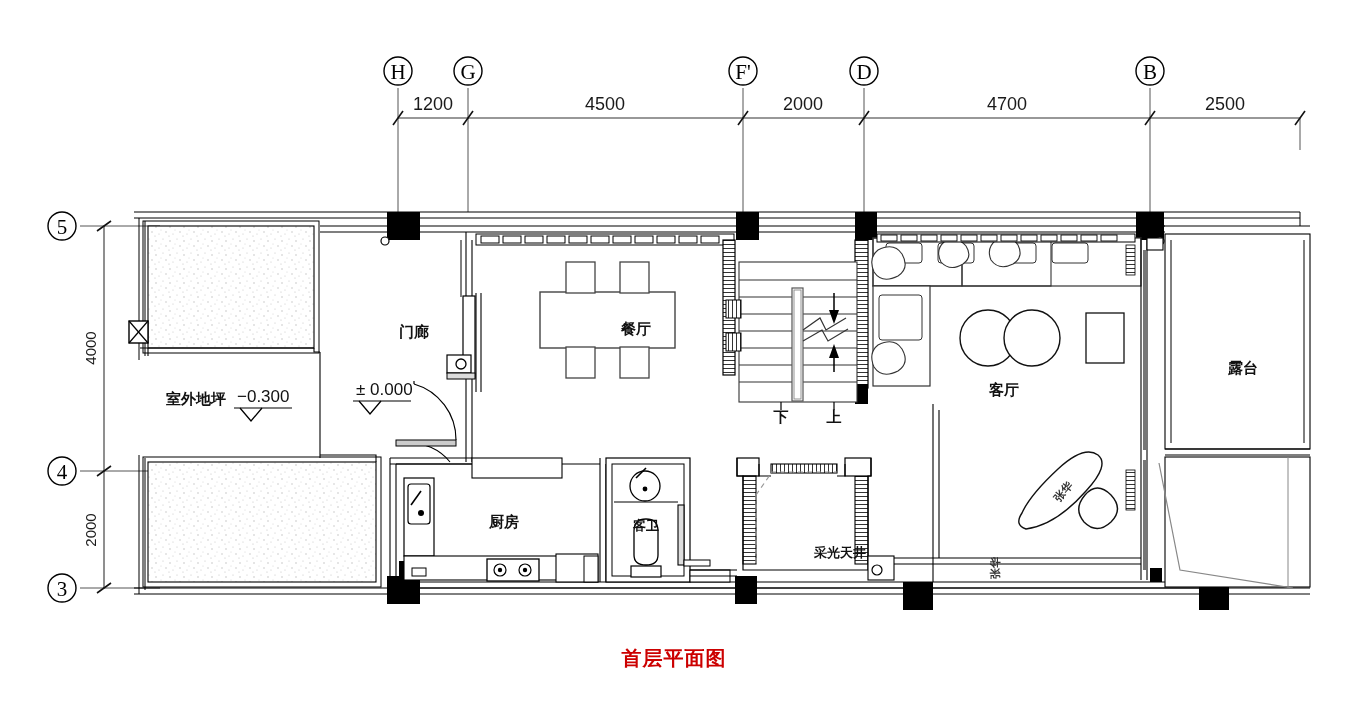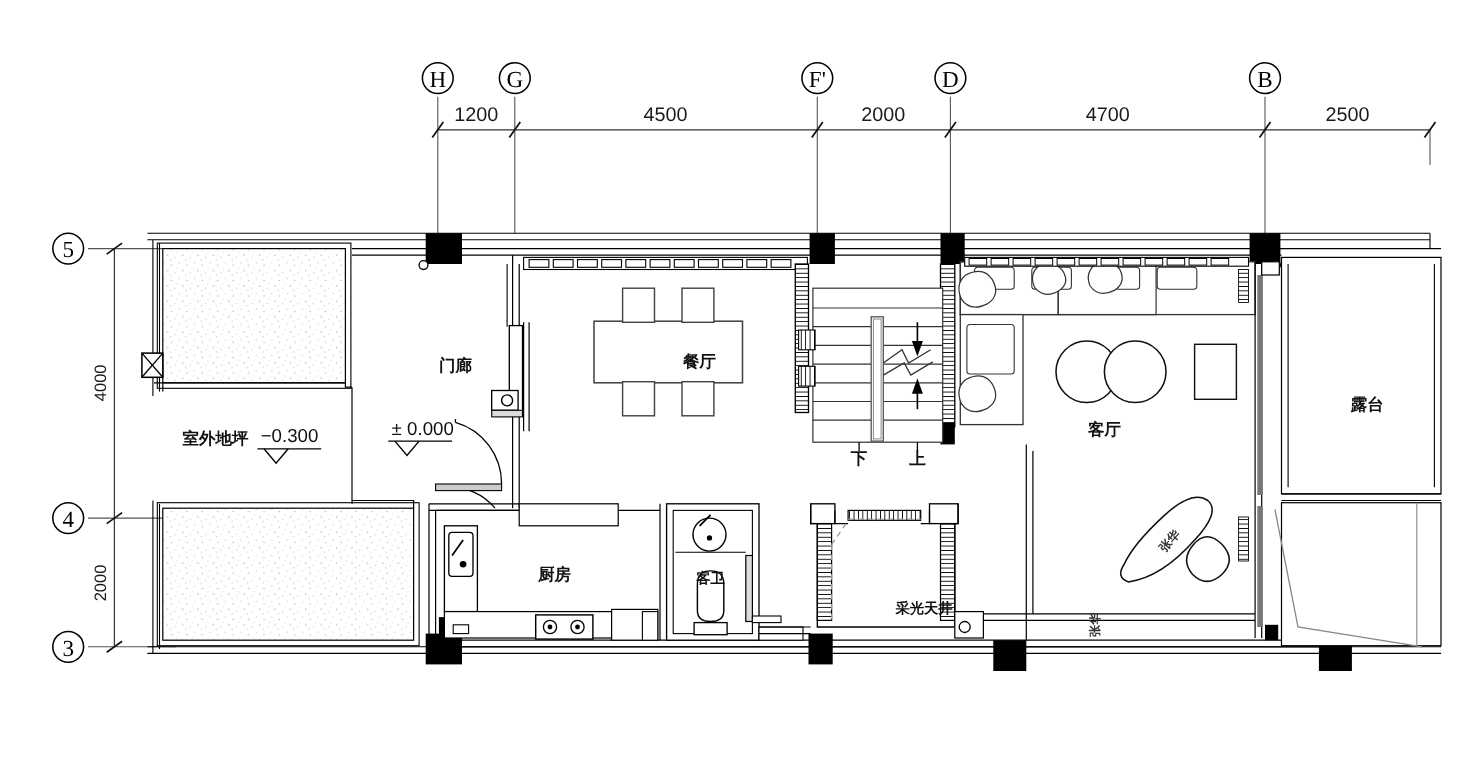--- a/index.html
+++ b/index.html
@@ -523,14 +523,17 @@
     <text class="roomtxt" x="504" y="527" text-anchor="middle">厨房</text>
     <text class="roomtxt-sm" x="646" y="530" text-anchor="middle">客卫</text>
     <text class="roomtxt-sm" x="840" y="557" text-anchor="middle">采光天井</text>
     <text class="roomtxt" x="1243" y="373" text-anchor="middle">露台</text>
 
     <text class="wm" x="1066" y="494" text-anchor="middle" transform="rotate(-50 1066 494)">张华</text>
     <text class="wm" x="999" y="568" text-anchor="middle" transform="rotate(-90 999 568)">张华</text>
 
   </svg>
 
+  <div id="title-block">
+    <span id="title-text">首层平面图</span>
+  </div>
 
 </div>
 
 </body></html>

